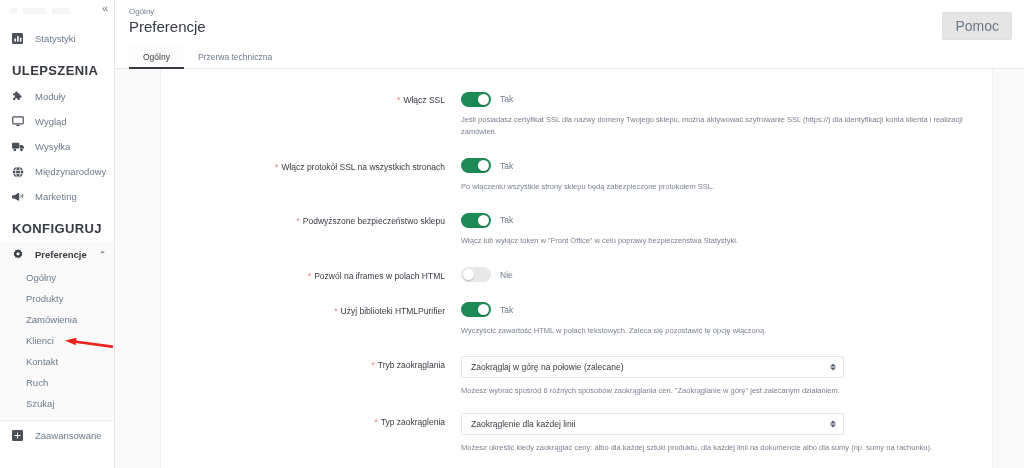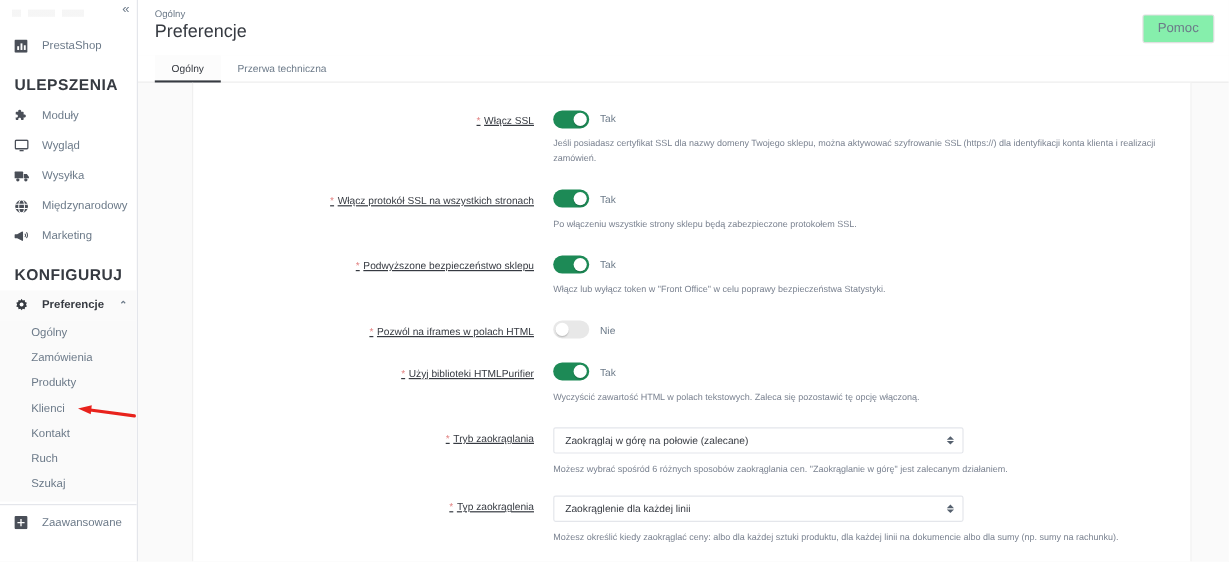--- a/index.html
+++ b/index.html
@@ -69,22 +69,22 @@
   .topbar {
     height: 46px; background: #ffffff;
     display: flex; align-items: flex-start;
     padding: 4px 12px 0 14px; position: relative;
   }
   .breadcrumb { font-size: 8px; color: #6c7a89; padding-top: 3px; }
   .page-title { font-size: 15px; font-weight: normal; color: #363a41; margin-top: 2px; }
   .title-wrap { display: flex; flex-direction: column; }
   .help-btn {
     position: absolute; right: 12px; top: 12px;
-    border: 1px solid #e0e0e0; background: #86efac;
-    font-size: 11px; color: #6c7a89;
+    border: 1px solid #e0e0e0; background: #e5e5e5;
+    font-size: 14px; color: #6c7a89;
     padding: 5px 12px; border-radius: 2px; cursor: pointer;
   }
 
   .tabs {
     height: 23px; background: #ffffff;
     display: flex; align-items: stretch;
     border-bottom: 1px solid #e9e9e9;
     padding-left: 14px;
   }
   .tab {
@@ -109,21 +109,21 @@
     margin-right: 31px;
     overflow: hidden; position: relative;
   }
   .card-inner { padding: 22px 0 0 0; }
 
   .form-row { display: flex; padding: 0 14px 0 0; margin-bottom: 19px; }
   .form-row.tight { margin-bottom: 16px; }
   .lbl {
     width: 300px; flex: 0 0 300px;
     text-align: right; font-size: 8.5px; color: #363a41;
-    padding-right: 16px; padding-top: 4px; line-height: 1.3; text-decoration: underline;
+    padding-right: 16px; padding-top: 4px; line-height: 1.3;
   }
   .lbl .req { color: #e07b7b; margin-right: 3px; }
   .field { flex: 1; min-width: 0; }
 
   .switch-line { display: flex; align-items: center; height: 16px; }
   .switch {
     width: 30px; height: 15px; border-radius: 8px;
     position: relative; cursor: pointer; flex: 0 0 30px;
     transition: background .15s;
   }
@@ -137,21 +137,21 @@
   .switch.on .knob { left: 17px; }
   .switch.off .knob { left: 2px; }
   .sw-text { font-size: 8.5px; color: #6c7a89; margin-left: 9px; }
 
   .hint {
     font-size: 7.5px; color: #7a8290; line-height: 1.65;
     margin-top: 7px; max-width: 560px;
   }
 
   .select-box {
-    position: relative; width: 342px; height: 22px;
+    position: relative; width: 383px; height: 22px;
     border: 1px solid #e4e6eb; border-radius: 2px;
     background: #fff; display: flex; align-items: center;
     padding: 0 22px 0 9px; cursor: pointer;
   }
   .select-box .val { font-size: 8.5px; color: #363a41; }
   .select-arrow {
     position: absolute; right: 7px; top: 50%; transform: translateY(-50%);
     display: flex; flex-direction: column; gap: 1px; align-items: center;
   }
   .select-arrow i {
@@ -181,21 +181,21 @@
 
     <div class="nav-item">
       <span class="ico">
         <svg width="11" height="11" viewBox="0 0 14 14">
             <rect x="0" y="0" width="14" height="14" rx="1.5" fill="#4a4f58"></rect>
             <rect x="3" y="7" width="2" height="4" fill="#fff"></rect>
             <rect x="6.5" y="4" width="2" height="7" fill="#fff"></rect>
             <rect x="10" y="6" width="2" height="5" fill="#fff"></rect>
           </svg>
       </span>
-      <span>PrestaShop</span>
+      <span>Statystyki</span>
     </div>
 
     <div class="nav-section">ULEPSZENIA</div>
 
     <div class="nav-item">
       <span class="ico">
         <svg width="11" height="11" viewBox="0 0 14 14" fill="#4a4f58">
             <path d="M5.6 0.6c-1 0-1.6.7-1.6 1.5 0 .3.1.5.2.7H2.1c-.4 0-.7.3-.7.7v2.2c.2-.1.5-.2.8-.2.9 0 1.6.7 1.6 1.6S3.1 8.7 2.2 8.7c-.3 0-.6-.1-.8-.2v2.2c0 .4.3.7.7.7h2.1c-.1-.2-.2-.4-.2-.7 0-.8.7-1.5 1.6-1.5s1.6.7 1.6 1.5c0 .3-.1.5-.2.7h2.1c.4 0 .7-.3.7-.7V8.5c.2.1.5.2.8.2.9 0 1.6-.7 1.6-1.6s-.7-1.6-1.6-1.6c-.3 0-.6.1-.8.2V3.5c0-.4-.3-.7-.7-.7H7c.1-.2.2-.4.2-.7 0-.8-.7-1.5-1.6-1.5z"></path>
           </svg>
       </span>
@@ -254,22 +254,22 @@
             <path d="M7 0l1.1 1.6 1.9-.5.3 2 1.9.7-.9 1.8.9 1.8-1.9.7-.3 2-1.9-.5L7 11.2 5.9 9.6 4 10.1l-.3-2-1.9-.7.9-1.8-.9-1.8 1.9-.7.3-2 1.9.5z"></path>
             <circle cx="7" cy="5.6" r="1.9" fill="#fff"></circle>
           </svg>
       </span>
       <span>Preferencje</span>
       <span class="chev">⌃</span>
     </div>
 
     <div class="submenu">
       <div class="sub-item">Ogólny</div>
+      <div class="sub-item">Produkty</div>
       <div class="sub-item">Zamówienia</div>
-      <div class="sub-item">Produkty</div>
       <div class="sub-item">Klienci</div>
       <div class="sub-item">Kontakt</div>
       <div class="sub-item">Ruch</div>
       <div class="sub-item">Szukaj</div>
     </div>
 
     <div class="sep"></div>
 
     <div class="nav-item">
       <span class="ico">

